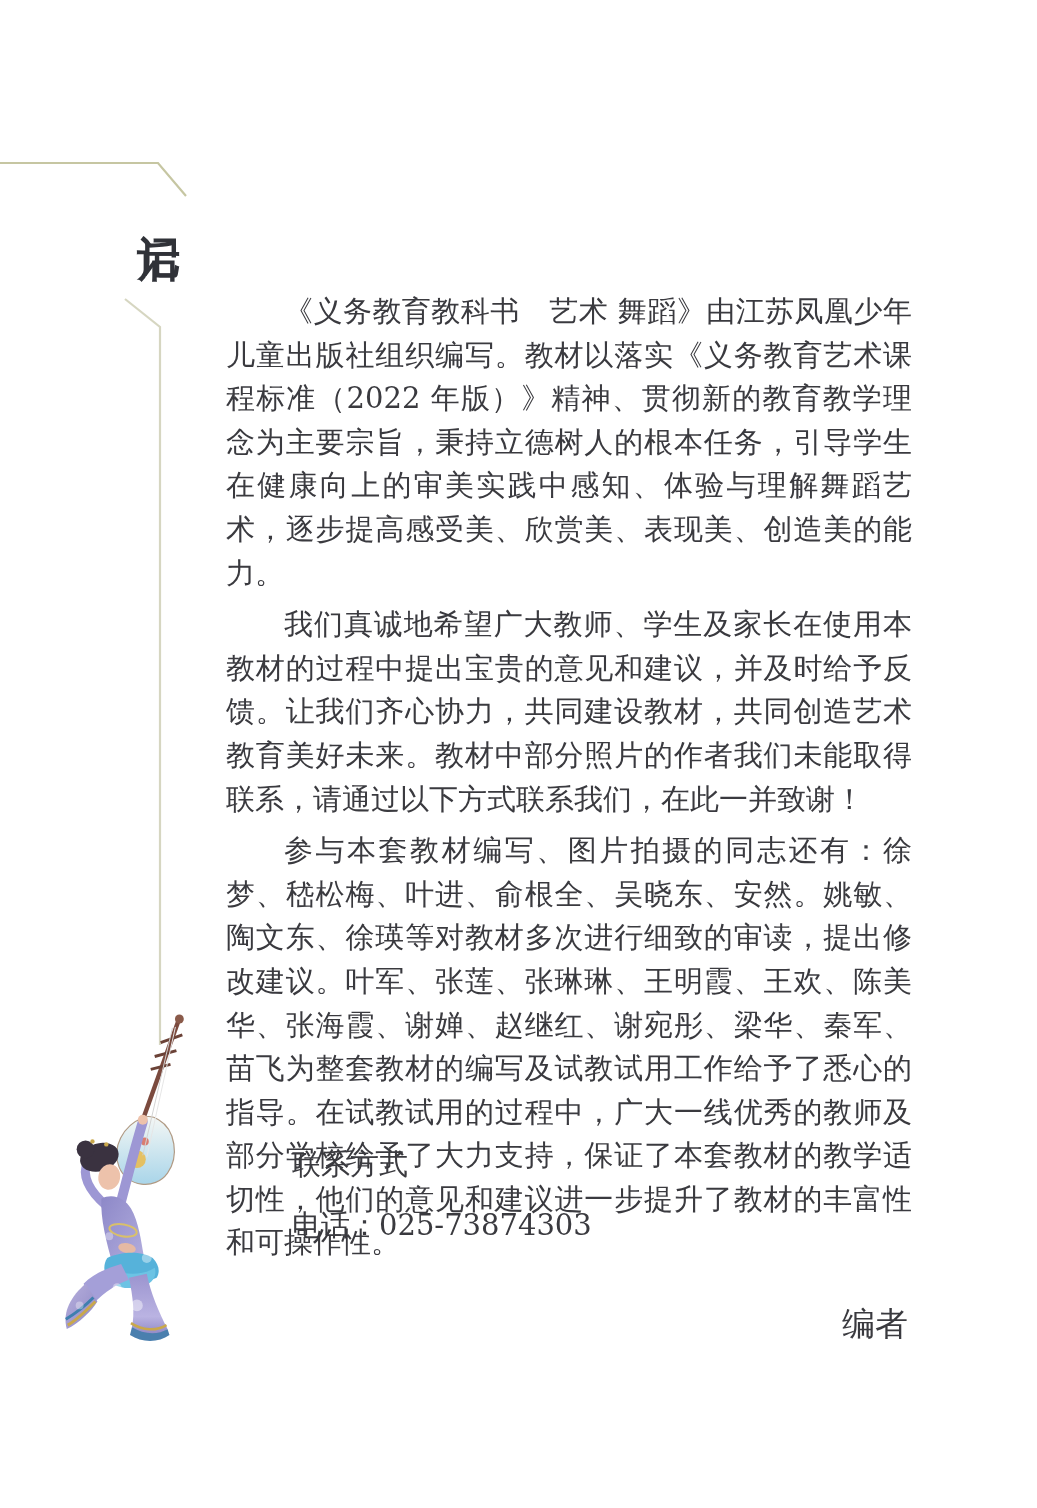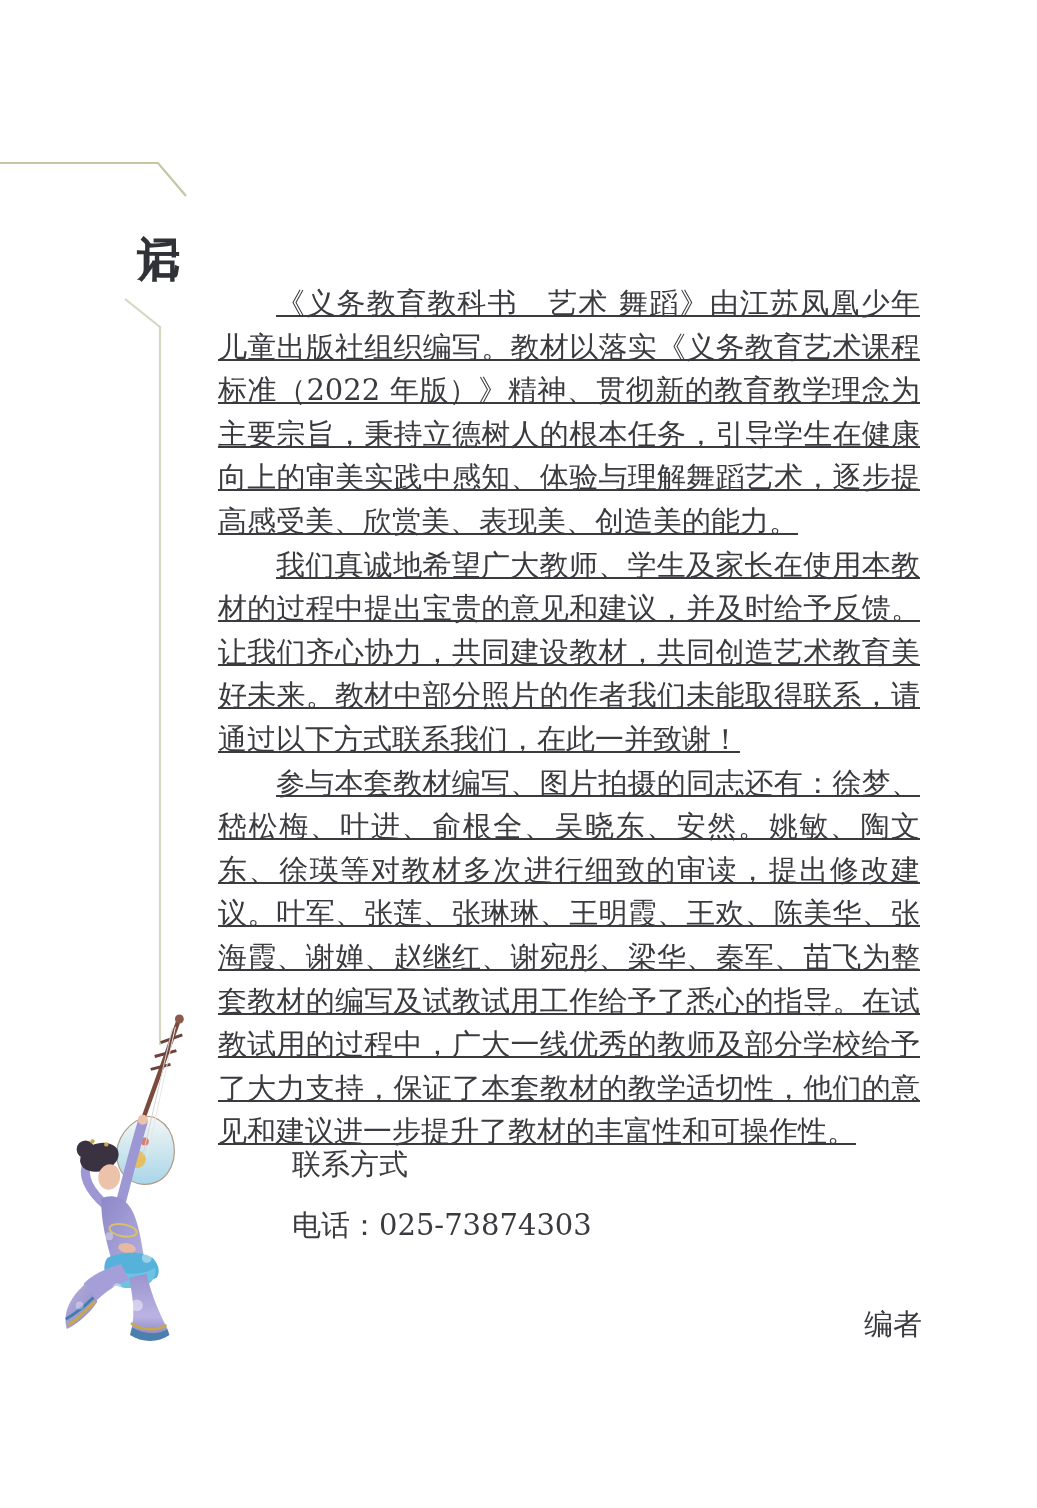--- a/index.html
+++ b/index.html
@@ -46,23 +46,22 @@
     position: absolute;
     left: 218px;
     top: 282px;
     width: 702px;
     color: #3a3a3f;
     font-size: 29px;
     line-height: 43.6px;
     text-align: justify;
   }
   .body-text p {
-    margin: 0;
+    margin: 8px;
     text-indent: 2em;
-    text-decoration: underline;
   }
 
   
   .contact-block {
     position: absolute;
     left: 218px;
     top: 1126px;
     width: 702px;
     color: #3a3a3f;
     font-size: 29px;
@@ -70,26 +69,26 @@
     padding-left: 0;
   }
   .contact-block p {
     margin: 16px;
     padding-left: 2em;
   }
 
   
   .signature {
     position: absolute;
-    left: 232px;
+    left: 218px;
     top: 1306px;
     width: 690px;
     text-align: right;
     color: #3a3a3f;
-    font-size: 29px;
+    font-size: 33px;
     line-height: 36px;
   }
 
   
   .dancer {
     position: absolute;
     left: 50px;
     top: 1008px;
     width: 158px;
     height: 338px;

